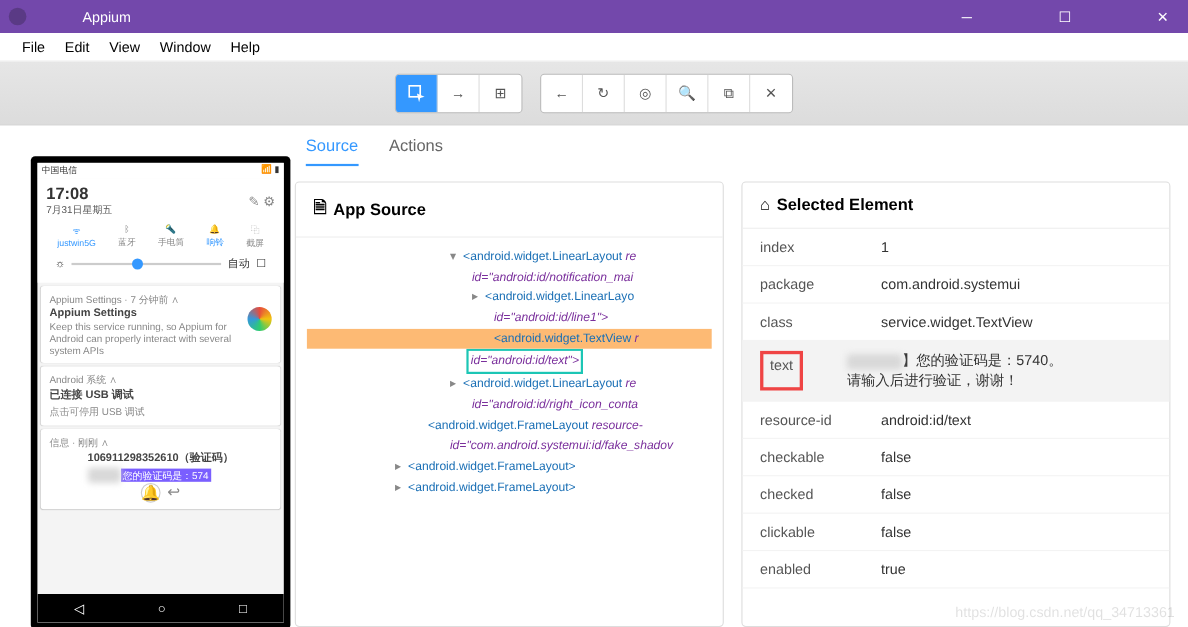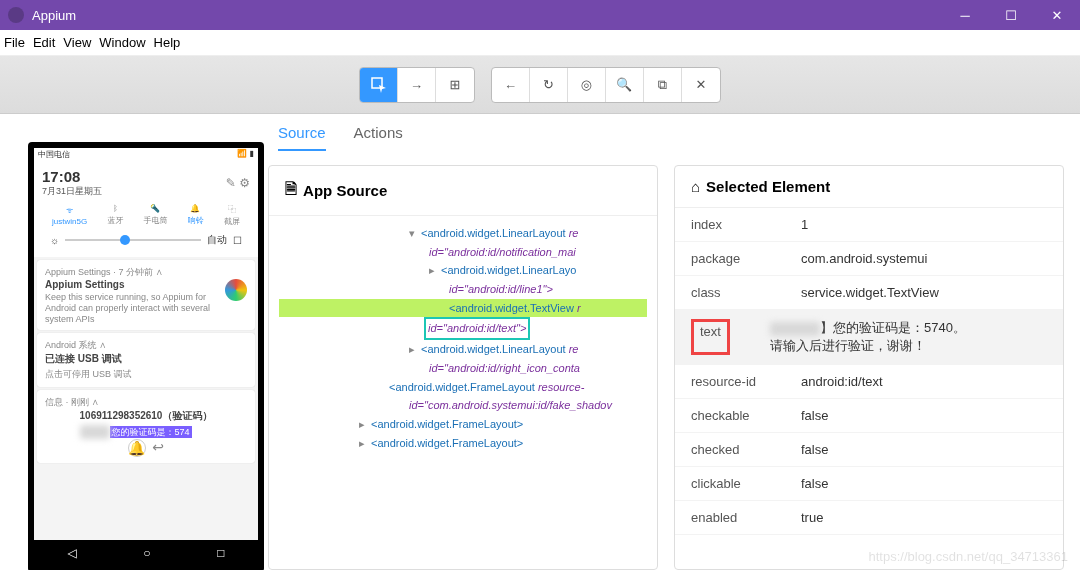--- a/index.html
+++ b/index.html
@@ -1,21 +1,21 @@
 <!DOCTYPE html>
 <html><head>
 <meta charset="utf-8">
 <style>
   * { box-sizing: border-box; margin: 0; padding: 0; font-family: "Segoe UI", Arial, sans-serif; }
   body { background: #fff; width: 1080px; height: 570px; overflow: hidden; position: relative; }
-  .titlebar { background: #7348ab; height: 30px; display: flex; align-items: center; color: #fff; font-size: 13px; padding-left: 8px; }
+  .titlebar { background: #7348ab; height: 30px; display: flex; align-items: center; color: #fff; font-size: 13px; padding-left: 8px; gap: 43px; }
   .titlebar .logo { width: 16px; height: 16px; background: #5a3a85; border-radius: 50%; margin-right: 8px; display:inline-block;}
   .titlebar .spacer { flex: 1; }
   .titlebar .winbtn { width: 46px; height: 30px; display: flex; align-items: center; justify-content: center; color:#fff; }
-  .menubar { height: 26px; display: flex; align-items: center; padding-left: 4px; gap: 8px; font-size: 13px; border-bottom:1px solid #eee;}
+  .menubar { height: 26px; display: flex; align-items: center; padding-left: 20px; gap: 18px; font-size: 13px; border-bottom:1px solid #eee;}
   .toolbar { height: 58px; background: linear-gradient(#e6e6e6,#dcdcdc); display: flex; align-items: center; justify-content: center; gap: 0; border-bottom:1px solid #ccc;}
   .tgroup { display:flex; gap:0; margin:0 8px; border:1px solid #bbb; border-radius:4px; overflow:hidden; background:#fff;}
   .tbtn { width: 38px; height: 34px; display:flex; align-items:center; justify-content:center; font-size:13px; color:#555; border-right:1px solid #ddd;}
   .tbtn:last-child{border-right:none;}
   .tbtn.active { background:#3498ff; color:#fff;}
   .content { display:flex; height: calc(570px - 30px - 26px - 58px); }
   .phone-col { width: 260px; padding:28px; }
   .phone { width: 236px; height: 430px; background:#000; border-radius:4px; padding:6px;}
   .phone-scr { width:100%; height:100%; background:#f4f4f4; position:relative; font-size:10px; color:#333; overflow:hidden;}
   .right-col { flex:1; display:flex; flex-direction:column; }
@@ -25,21 +25,21 @@
   .panels { flex:1; display:flex; gap:16px; padding:14px 16px 0 8px; overflow:hidden;}
   .panel { border:1px solid #ddd; border-radius:4px; background:#fff; }
   .panel-h { padding:12px 16px; font-size:15px; font-weight:600; border-bottom:1px solid #eee; display:flex; align-items:center; gap:6px;}
   .src-panel { width: 390px; }
   .sel-panel { flex:1; }
   .tree { padding:8px 10px; font-size:11px; line-height:1.7; overflow:auto; height:340px;}
   .tree .row { white-space:nowrap; overflow:hidden; text-overflow:ellipsis; }
   .tag { color:#1a6fb5; }
   .attr { color:#7a2f9c; font-style:italic; }
   .tri { color:#888; display:inline-block; width:12px; }
-  .hl-row { background:#bef264; }
+  .hl-row { background:#fdba74; }
   .hl-box { border:2px solid #1cc6b5; display:inline-block; padding:0 2px; }
   .props { font-size:13px; }
   .prow { display:flex; padding:9px 16px; border-bottom:1px solid #f3f3f3; }
   .prow .k { width:110px; color:#555; }
   .prow .v { flex:1; color:#333; }
   .prow.hl { background:#f3f3f3; }
   .prow.hl .k { border:3px solid #ef4444; padding:2px 6px; width:auto; margin-right:40px; }
   .blur { filter: blur(3px); background:#d8d8d8; border-radius:3px; display:inline-block; width:50px; height:14px; vertical-align:middle;}
   
   .ph-status{background:#fff;height:14px;font-size:8px;padding:1px 4px;display:flex;justify-content:space-between;}

